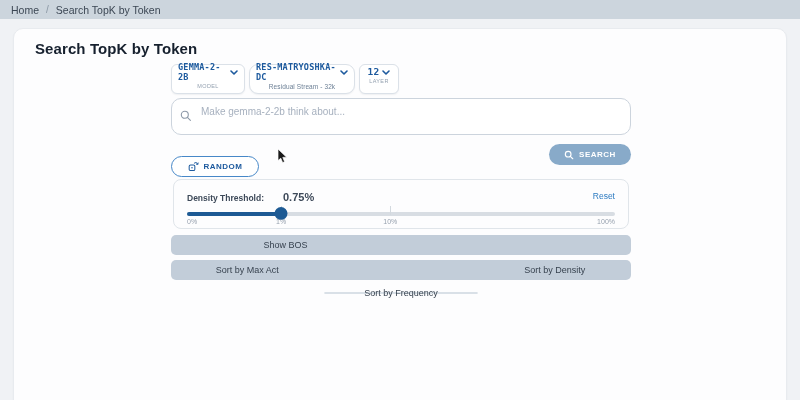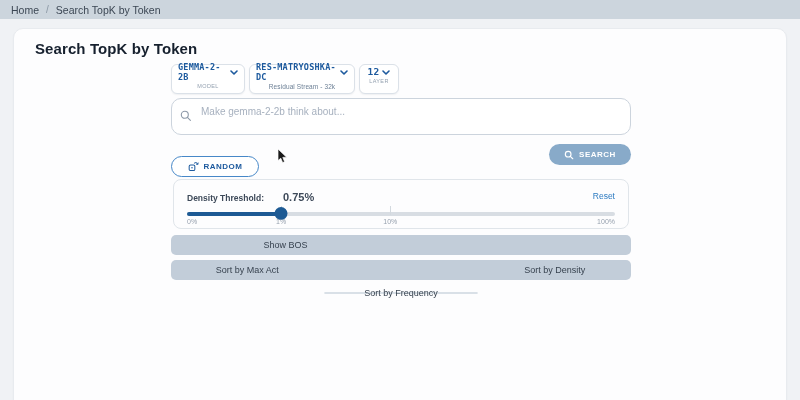--- a/index.html
+++ b/index.html
@@ -34,21 +34,21 @@
   .col{position:absolute;left:157px;top:35px;width:460px;}
 
   
   .dd-row{position:absolute;left:0;top:0;height:30px;display:flex;gap:4px;}
   .dd{height:30px;background:#fff;border:1px solid #dbe1e8;border-radius:6px;box-shadow:0 1px 1.5px rgba(20,30,50,.06);
     display:flex;flex-direction:column;align-items:center;justify-content:center;padding:2px 6px 8px;cursor:pointer;}
   .dd .val{display:flex;align-items:center;gap:3px;font-family:"DejaVu Sans Mono",monospace;
     font-size:8.5px;font-weight:bold;color:var(--accent-blue);letter-spacing:.2px;line-height:10px;}
   .dd .cap{font-size:5.5px;color:#94a1b0;letter-spacing:.4px;line-height:7px;margin-top:1px;}
   .dd .cap.mid{font-size:6.5px;color:#6d8096;letter-spacing:.1px;}
-  .dd-model{width:74px;} .dd-source{width:106px;} .dd-layer{width:40px;}
+  .dd-model{width:74px;} .dd-source{width:106px;border-radius:9px;} .dd-layer{width:40px;}
   .dd-layer .val{font-size:9.5px;}
   .chev{display:inline-block;line-height:0;}
 
   
   .search-box{position:absolute;left:0;top:34px;width:460px;height:37px;}
   .search-box textarea{width:100%;height:100%;border:1px solid #ccd4dd;border-radius:10px;background:#fff;
     resize:none;outline:none;padding:7px 10px 0 29px;font-family:"Liberation Sans",sans-serif;
     font-size:10px;color:#3c4754;}
   .search-box textarea::placeholder{color:#a7b1bf;}
   .search-box .mag{position:absolute;left:9px;top:12px;color:#8d99a8;line-height:0;}

